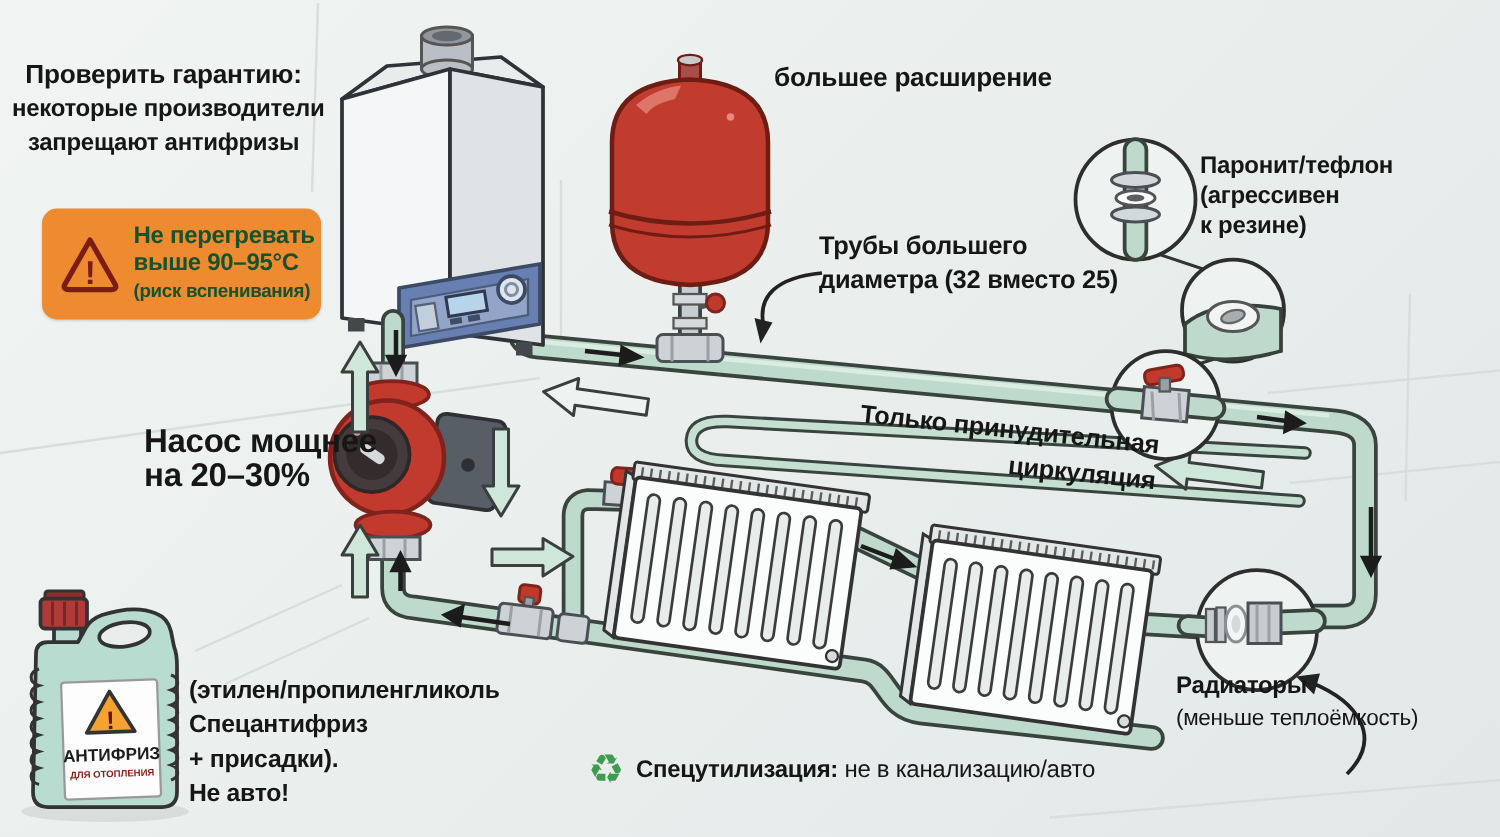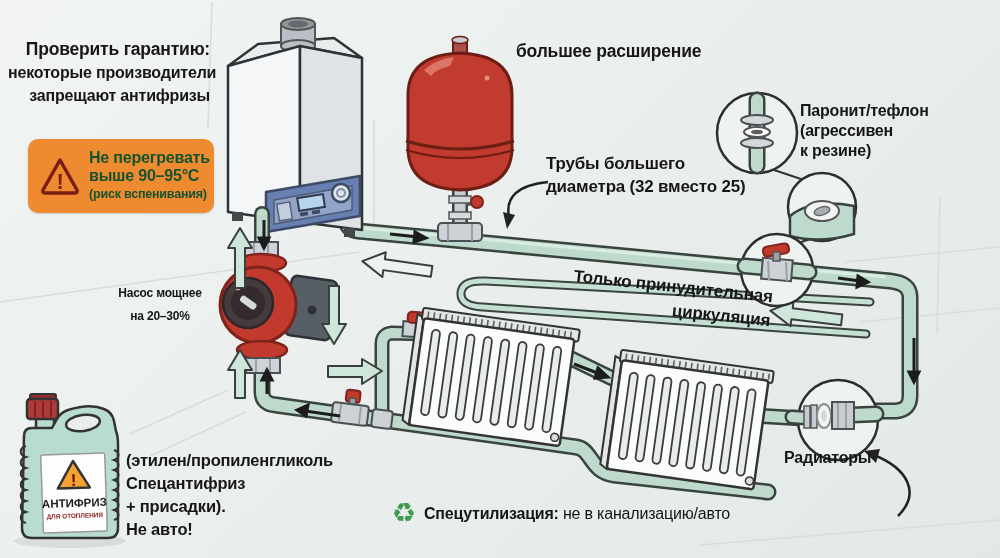--- a/index.html
+++ b/index.html
@@ -4,33 +4,33 @@
 <style>
   html,body{margin:0;padding:0;}
   .stage{
     position:relative;width:1000px;height:558px;overflow:hidden;
     background:linear-gradient(135deg,#f1f4f3 0%,#e9eeed 55%,#e2e8e8 100%);
     font-family:"Liberation Sans","DejaVu Sans",sans-serif;
   }
   .scene{position:absolute;left:0;top:0;}
   .lbl{position:absolute;color:#161616;font-weight:bold;letter-spacing:-0.2px;}
   .lbl .ln{white-space:nowrap;}
-  .warranty{left:8px;top:38px;width:202px;text-align:right;font-size:16px;line-height:23px;}
+  .warranty{left:8px;top:38px;width:202px;text-align:center;font-size:16px;line-height:23px;}
   .warranty .t{font-size:17.5px;}
   .overheat{
     left:28px;top:139px;width:186px;height:74px;background:#ee8a2f;border-radius:10px;
     display:flex;align-items:center;gap:7px;padding:0 4px 0 10px;box-sizing:border-box;
     box-shadow:0 1px 2px rgba(0,0,0,.15);
   }
   .overheat .txt{color:#14532d;font-weight:bold;line-height:18px;font-size:16px;white-space:nowrap;}
   .overheat .txt .small{font-size:12.5px;}
   .tanknote{left:516px;top:40px;font-size:17.5px;line-height:23px;}
   .pipesnote{left:546px;top:152px;font-size:17px;line-height:23px;}
   .gasketnote{left:800px;top:101px;font-size:16px;line-height:20px;}
-  .pumpnote{left:96px;top:282px;width:128px;text-align:center;font-size:12px;line-height:23px;}
+  .pumpnote{left:96px;top:282px;width:128px;text-align:left;font-size:22px;line-height:23px;}
   .circnote{left:556px;top:274px;width:216px;text-align:right;font-size:17px;line-height:24px;transform:rotate(6deg);}
   .radnote{left:784px;top:447px;font-size:16px;line-height:21px;}
   .radnote .light{font-weight:normal;font-size:15px;}
   .antinote{left:126px;top:449px;font-size:16.5px;line-height:23px;}
   .disposal{left:392px;top:500px;display:flex;align-items:center;gap:8px;font-size:16px;}
   .disposal .recy{color:#3f9b4f;font-size:27px;line-height:27px;font-weight:normal;}
   .disposal .rest{font-weight:normal;}
 </style>
 </head>
 <body>
@@ -344,20 +344,21 @@
   <div class="ln">на 20–30%</div>
 </div>
 
 <div class="lbl circnote">
   <div class="ln">Только принудительная</div>
   <div class="ln">циркуляция</div>
 </div>
 
 <div class="lbl radnote">
   <div class="ln">Радиаторы</div>
+  <div class="ln light">(меньше теплоёмкость)</div>
 </div>
 
 <div class="lbl antinote">
   <div class="ln">(этилен/пропиленгликоль</div>
   <div class="ln">Спецантифриз</div>
   <div class="ln">+ присадки).</div>
   <div class="ln">Не авто!</div>
 </div>
 
 <div class="lbl disposal">

